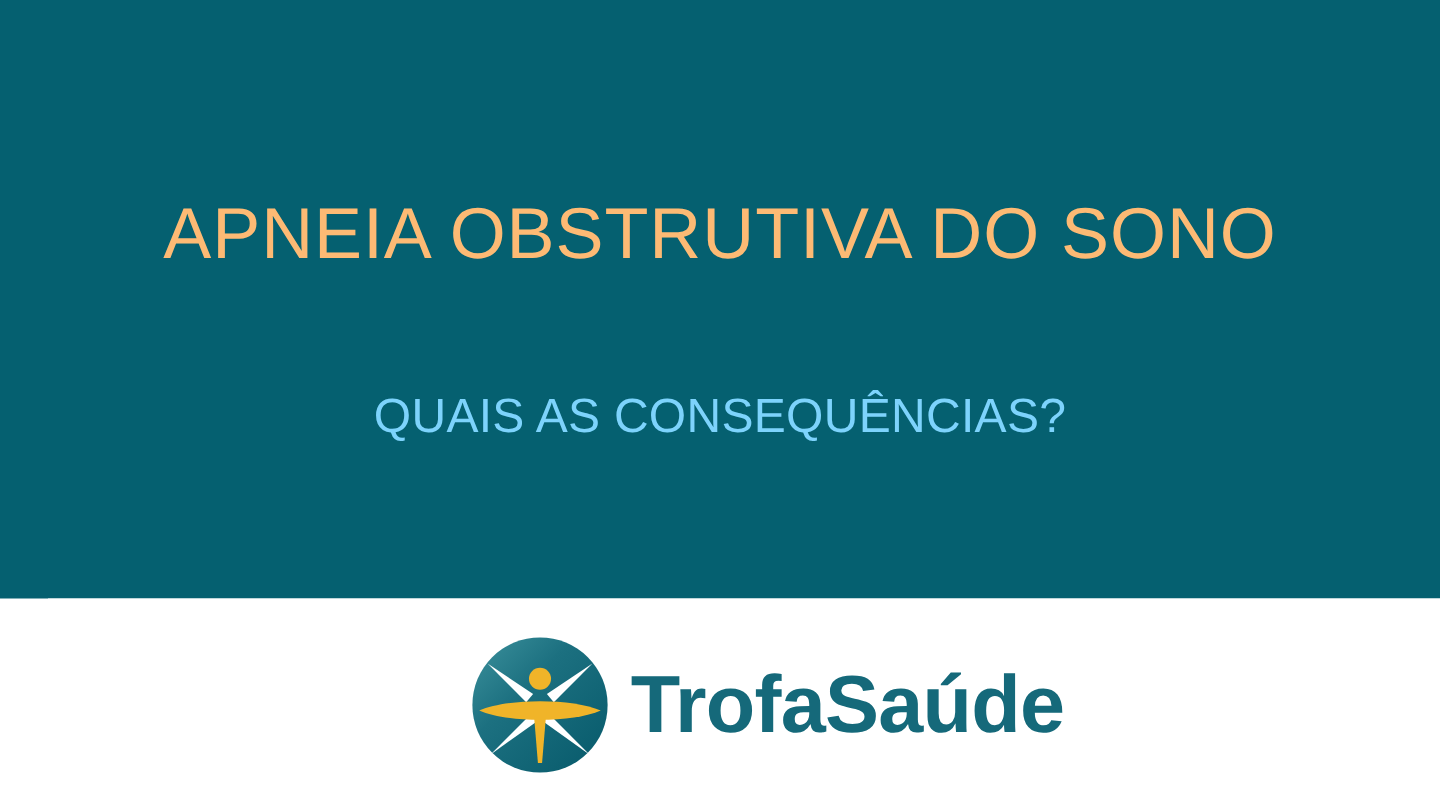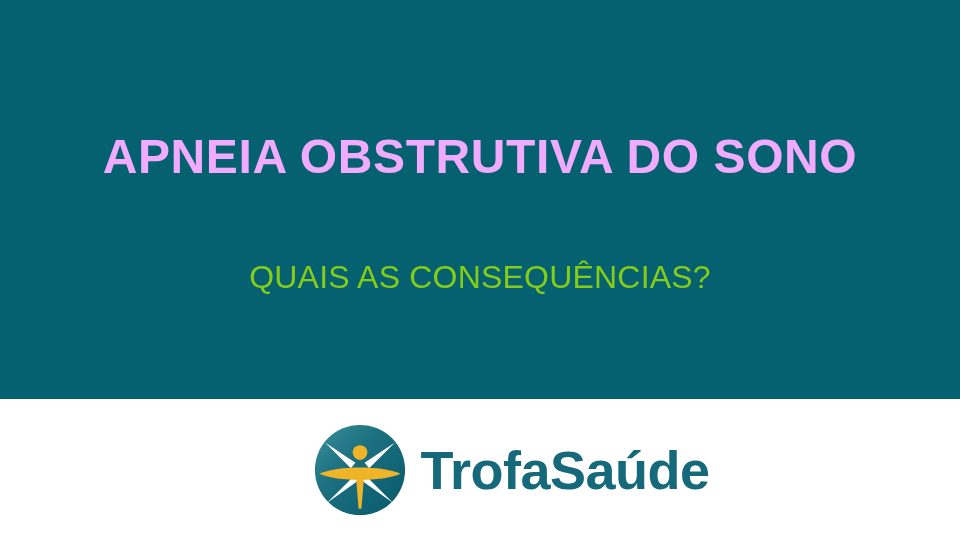--- a/index.html
+++ b/index.html
@@ -33,36 +33,36 @@
     background: #056070;
     box-sizing: border-box;
   }
 
   .title {
     position: absolute;
     left: 0;
     top: 128px;
     width: 960px;
     text-align: center;
-    color: #f0abfc;
+    color: #fdba74;
     font-family: "Liberation Sans", sans-serif;
     font-size: 48px;
-    font-weight: bold;
+    font-weight: normal;
     letter-spacing: 0.6px;
     line-height: 58px;
     white-space: nowrap;
   }
 
   .subtitle {
     position: absolute;
     left: 0;
     top: 252px;
     width: 960px;
     text-align: center;
-    color: #84cc16;
+    color: #7dd3fc;
     font-family: "Liberation Sans", sans-serif;
     font-size: 32px;
     font-weight: normal;
     line-height: 50px;
     letter-spacing: 0.2px;
   }
   .subtitle .line {
     display: block;
     white-space: nowrap;
   }

